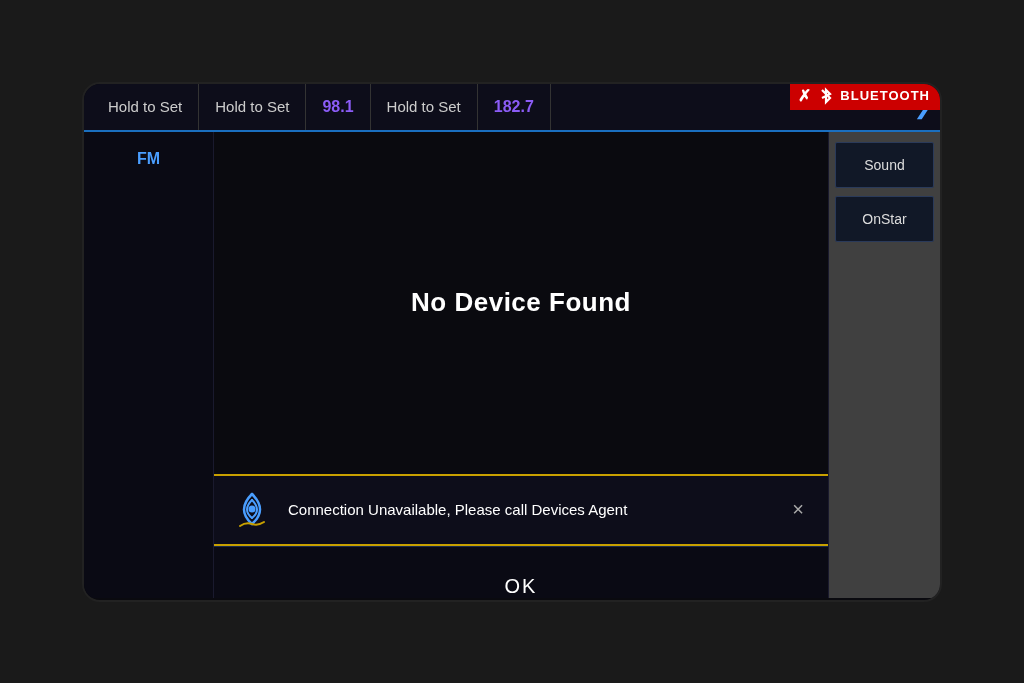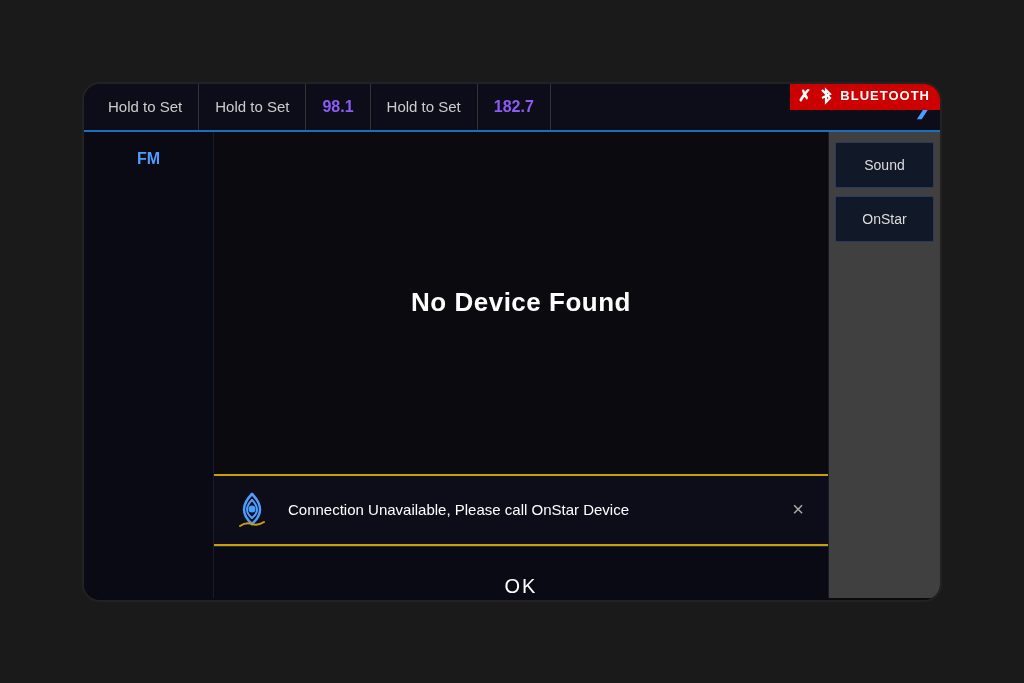--- a/index.html
+++ b/index.html
@@ -290,21 +290,21 @@
           <svg width="44" height="44" viewBox="0 0 44 44">
             <path d="M22,38 Q6,24 22,8" fill="none" stroke="#4a9eff" stroke-width="2.5" stroke-linecap="round"></path>
             <path d="M22,38 Q38,24 22,8" fill="none" stroke="#4a9eff" stroke-width="2.5" stroke-linecap="round"></path>
             <path d="M22,32 Q12,24 22,14" fill="none" stroke="#4a9eff" stroke-width="2" stroke-linecap="round"></path>
             <path d="M22,32 Q32,24 22,14" fill="none" stroke="#4a9eff" stroke-width="2" stroke-linecap="round"></path>
 
             <path d="M10,40 Q16,36 22,38 Q28,40 34,36" fill="none" stroke="#c8a000" stroke-width="2" stroke-linecap="round"></path>
             <circle cx="22" cy="23" r="3.5" fill="#4a9eff"></circle>
           </svg>
         </div>
-        <span class="notif-message">Connection Unavailable, Please call OnStar Device</span>
+        <span class="notif-message">Connection Unavailable, Please call Devices Agent</span>
         <span class="notif-close">×</span>
       </div>
 
       <div class="ok-bar">
         <span class="ok-text">OK</span>
       </div>
 
     </div>
 
     <div class="right-sidebar">

